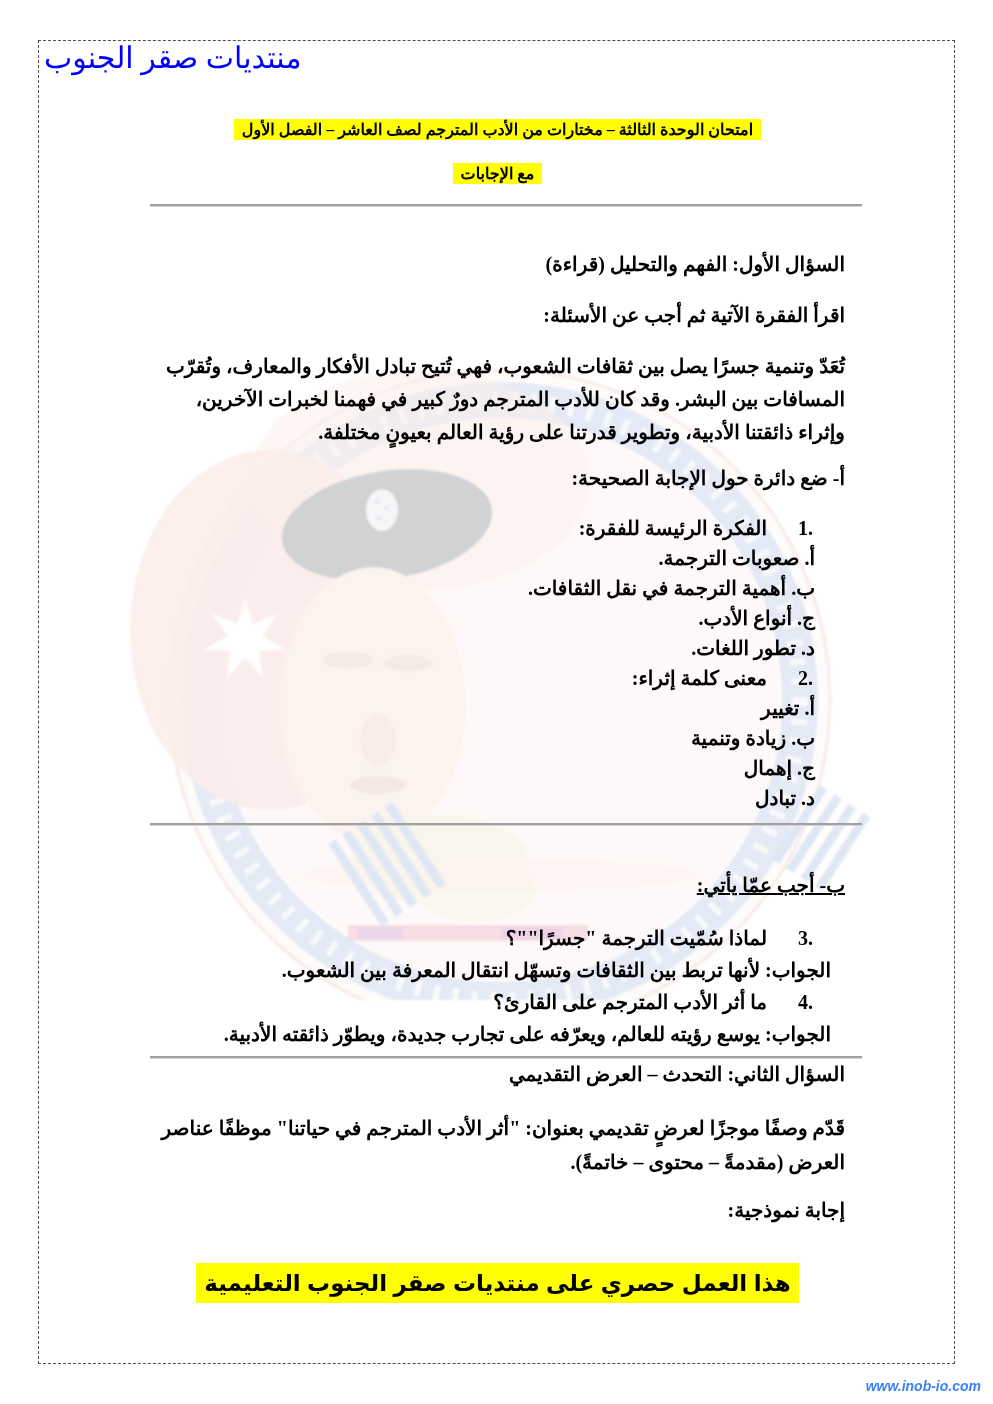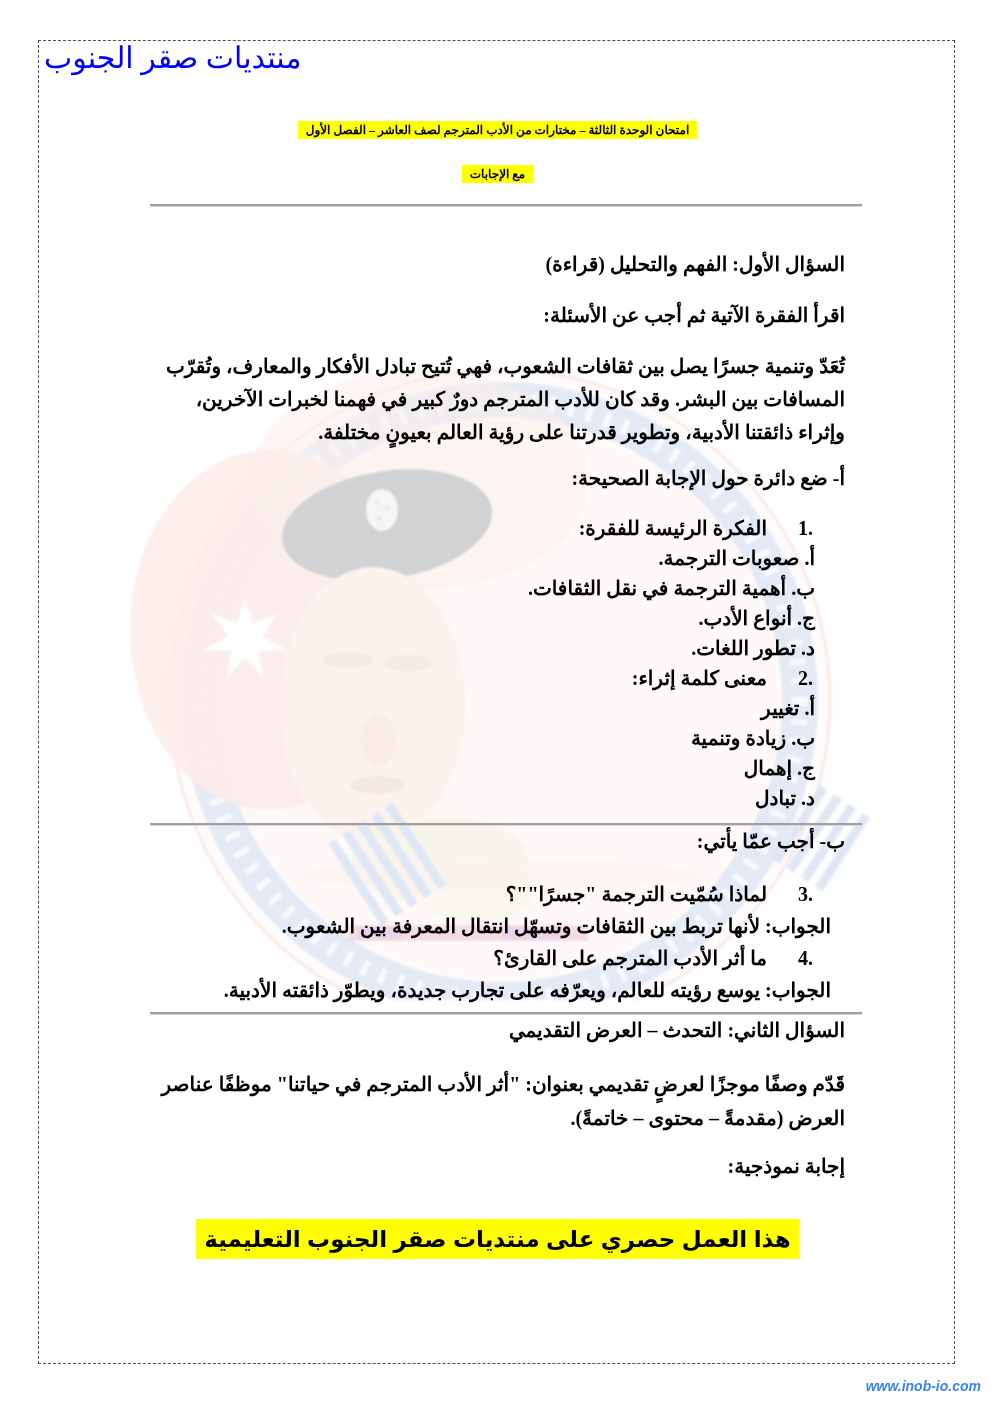--- a/index.html
+++ b/index.html
@@ -16,38 +16,38 @@
     font-size:30px;font-weight:400;color:#0000ff;direction:rtl;white-space:nowrap;
   }
   .watermark{
     position:absolute;left:120px;top:360px;width:770px;height:640px;
     opacity:0.24;filter:blur(1px);z-index:0;pointer-events:none;
   }
   .content{
     position:absolute;left:150px;top:108px;width:695px;z-index:2;
     direction:rtl;text-align:right;font-weight:bold;font-size:20px;
   }
-  .title-line{text-align:center;line-height:44px;font-size:12px;}
+  .title-line{text-align:center;line-height:44px;font-size:16px;}
   .hl{background:#ffff00;padding:2px 8px;}
   .divider{height:2px;background:#a0a0a0;border-bottom:1px solid #d6d6d6;margin:8px -17px 0 0;}
   .divider.d2{margin-top:10px;}
   .divider.d3{margin-top:6px;}
   .h-block{line-height:30px;}
   .mt-q1{margin-top:42px;}
   .mt-instr{margin-top:21px;}
   .passage{margin-top:20px;line-height:33px;}
   .mt-pa{margin-top:14px;}
   .qi{display:flex;padding-right:32px;line-height:30px;margin:0;}
   .qi.first{margin-top:20px;}
   .qi .num{flex:0 0 46px;direction:ltr;unicode-bidi:embed;text-align:right;}
   .qi .qt{flex:1 1 auto;}
   .opt{padding-right:30px;line-height:30px;}
   .qa .qi{line-height:32px;}
   .qa .ans{padding-right:14px;line-height:32px;}
-  .mt-pb{}
+  .mt-pb{margin-top:44px;text-decoration:underline;}
   .mt-item3{margin-top:22px;}
   .mt-q2{}
   .task{margin-top:22px;line-height:34px;}
   .mt-model{margin-top:16px;}
   .banner{margin-top:38px;text-align:center;}
   .banner .hl{
     display:inline-block;font-family:"Liberation Sans","DejaVu Sans",sans-serif;
     font-size:23px;font-weight:bold;line-height:30px;padding:5px 8px;text-align:center;
   }
   .footer-url{

